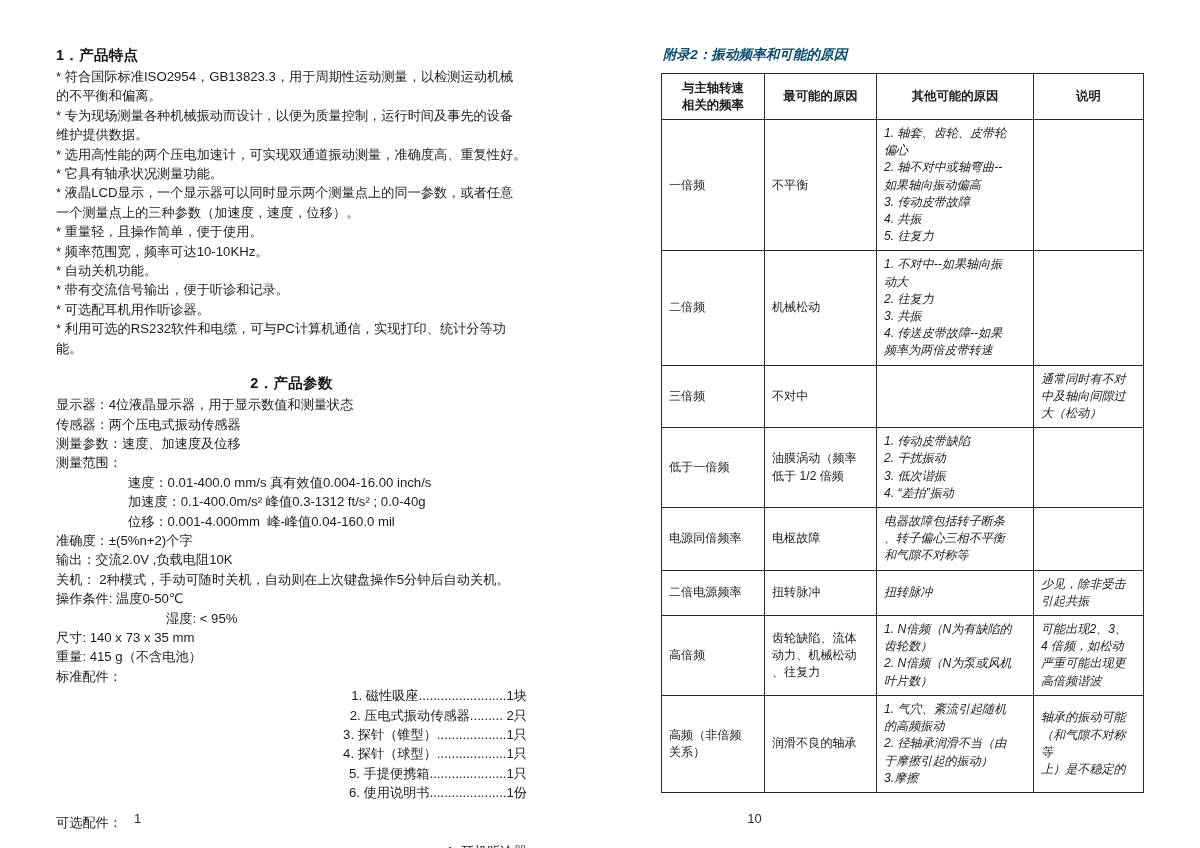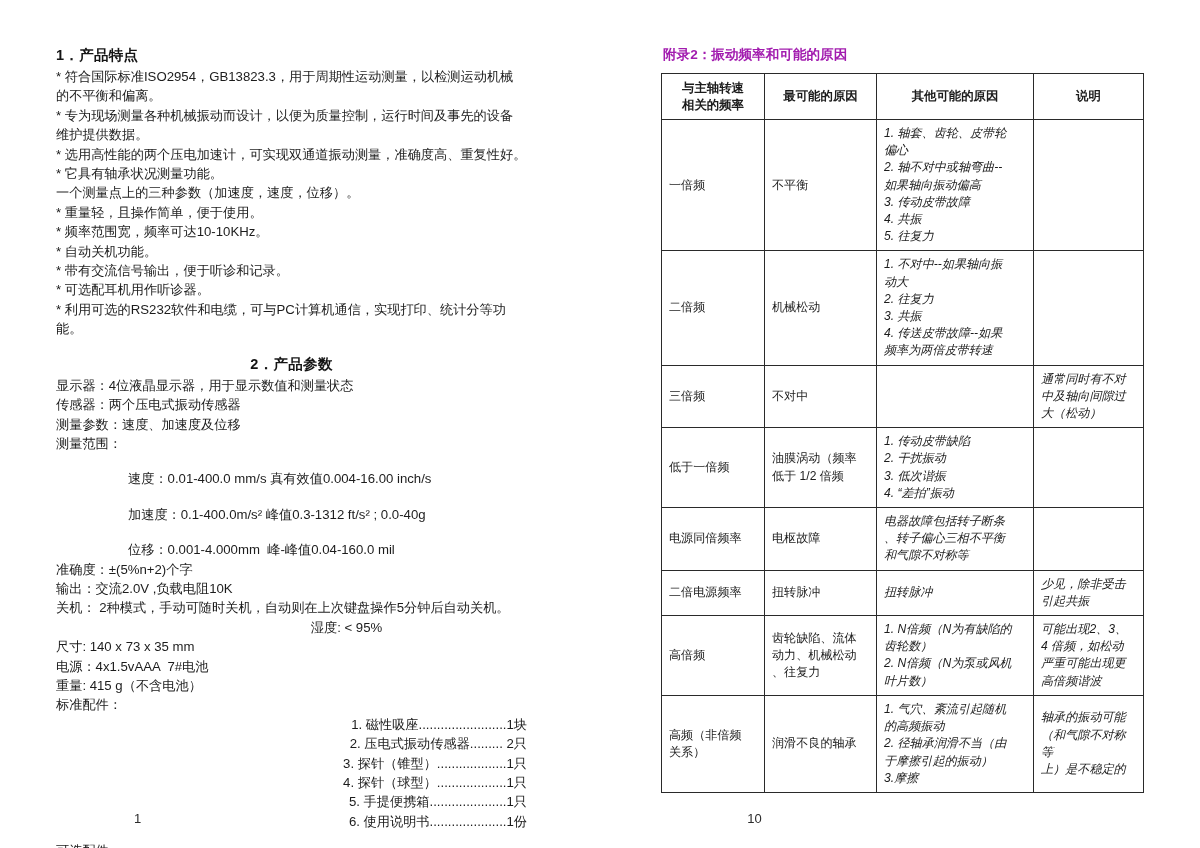--- a/index.html
+++ b/index.html
@@ -37,31 +37,32 @@
   }
   h2.sec.second { margin-top: 16px; text-align: center; }
 
   .line {
     font-size: 13.2px;
     line-height: 19.4px;
     margin: 0;
     white-space: pre-wrap;
     color: #1c1c1c;
   }
-  .line.indent  { padding-left: 72px; margin-top: 16px; }
+  .line.indent  { padding-left: 72px; }
   .line.indent2 { padding-left: 72px; text-align: right; }
-  .line.indent-sm { padding-left: 110px; text-align: center; }
+  .line.indent-sm { padding-left: 110px; }
   .spacer { height: 10px; }
 
   
   h2.apx {
     font-size: 13.6px;
     font-weight: bold;
     margin: 0 0 9px 2px;
-    color: #a21caf;
+    color: #0c4a6e;
+    font-style: italic;
   }
   table.freq {
     border-collapse: collapse;
     width: 482px;
     table-layout: fixed;
     border: 1.4px solid #2a2a2a;
   }
   table.freq col.c1 { width: 103px; }
   table.freq col.c2 { width: 112px; }
   table.freq col.c3 { width: 157px; }
@@ -107,20 +108,21 @@
   <div class="col col-left">
 
     <h2 class="sec">1．产品特点</h2>
 
     <p class="line">* 符合国际标准ISO2954，GB13823.3，用于周期性运动测量，以检测运动机械</p>
     <p class="line">的不平衡和偏离。</p>
     <p class="line">* 专为现场测量各种机械振动而设计，以便为质量控制，运行时间及事先的设备</p>
     <p class="line">维护提供数据。</p>
     <p class="line">* 选用高性能的两个压电加速计，可实现双通道振动测量，准确度高、重复性好。</p>
     <p class="line">* 它具有轴承状况测量功能。</p>
+    <p class="line">* 液晶LCD显示，一个显示器可以同时显示两个测量点上的同一参数，或者任意</p>
     <p class="line">一个测量点上的三种参数（加速度，速度，位移）。</p>
     <p class="line">* 重量轻，且操作简单，便于使用。</p>
     <p class="line">* 频率范围宽，频率可达10-10KHz。</p>
     <p class="line">* 自动关机功能。</p>
     <p class="line">* 带有交流信号输出，便于听诊和记录。</p>
     <p class="line">* 可选配耳机用作听诊器。</p>
     <p class="line">* 利用可选的RS232软件和电缆，可与PC计算机通信，实现打印、统计分等功能。</p>
 
     <h2 class="sec second">2．产品参数</h2>
 
@@ -129,24 +131,24 @@
     <p class="line">测量参数：速度、加速度及位移</p>
     <p class="line">测量范围：</p>
 
     <p class="line indent">速度：0.01-400.0 mm/s 真有效值0.004-16.00 inch/s</p>
     <p class="line indent">加速度：0.1-400.0m/s² 峰值0.3-1312 ft/s² ; 0.0-40g</p>
     <p class="line indent">位移：0.001-4.000mm  峰-峰值0.04-160.0 mil</p>
 
     <p class="line">准确度：±(5%n+2)个字</p>
     <p class="line">输出：交流2.0V ,负载电阻10K</p>
     <p class="line">关机： 2种模式，手动可随时关机，自动则在上次键盘操作5分钟后自动关机。</p>
+    <p class="line">操作条件: 温度0-50℃</p>
     <p class="line indent-sm">湿度: &lt; 95%</p>
 
     <p class="line">尺寸: 140 x 73 x 35 mm</p>
-    <p class="line">电源：4x1.5vAAA  7#电池</p>
     <p class="line">重量: 415 g（不含电池）</p>
     <p class="line">标准配件：</p>
 
     <p class="line indent2">1. 磁性吸座........................1块</p>
     <p class="line indent2">2. 压电式振动传感器......... 2只</p>
     <p class="line indent2">3. 探针（锥型）...................1只</p>
     <p class="line indent2">4. 探针（球型）...................1只</p>
     <p class="line indent2">5. 手提便携箱.....................1只</p>
     <p class="line indent2">6. 使用说明书.....................1份</p>
 

